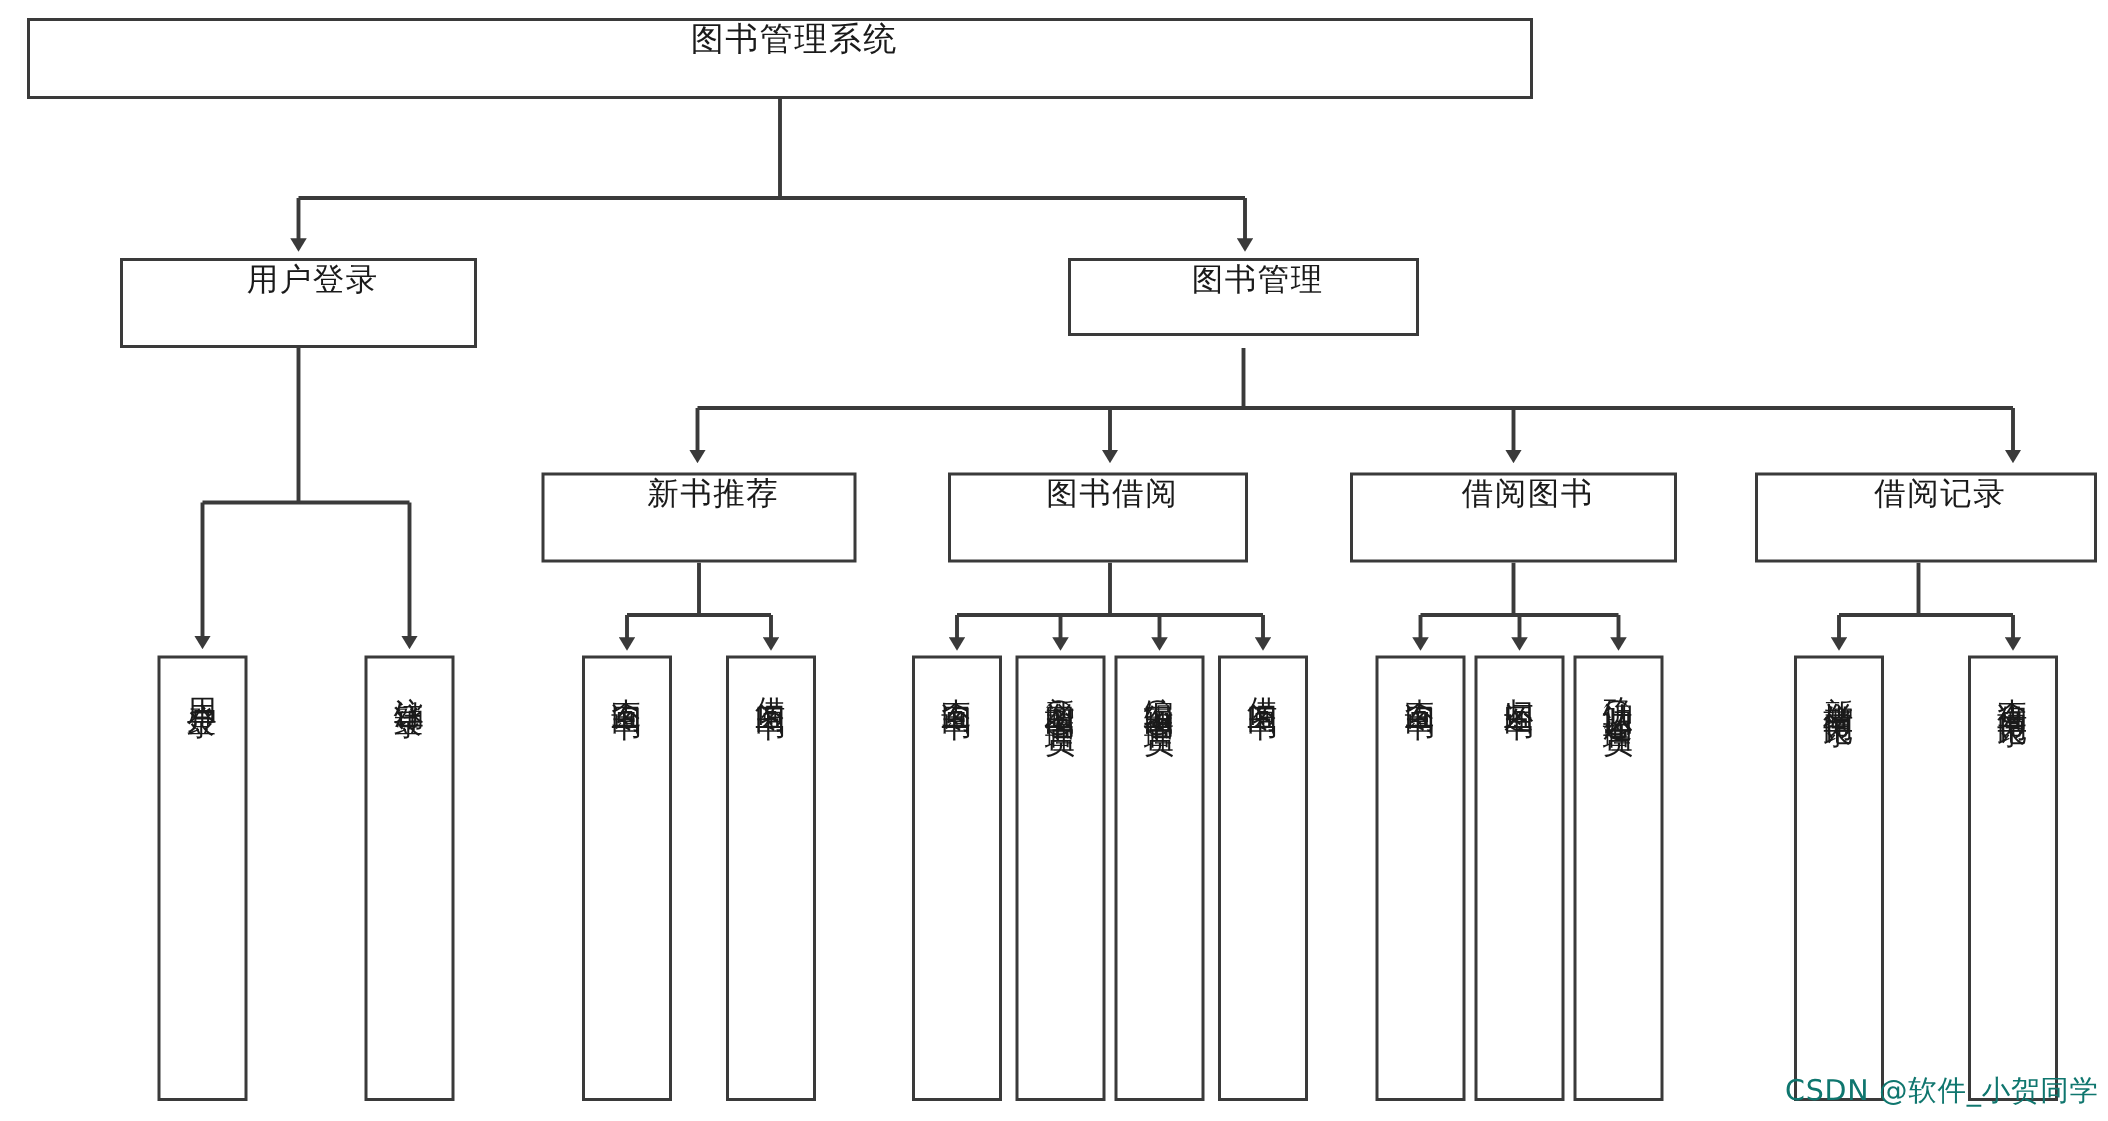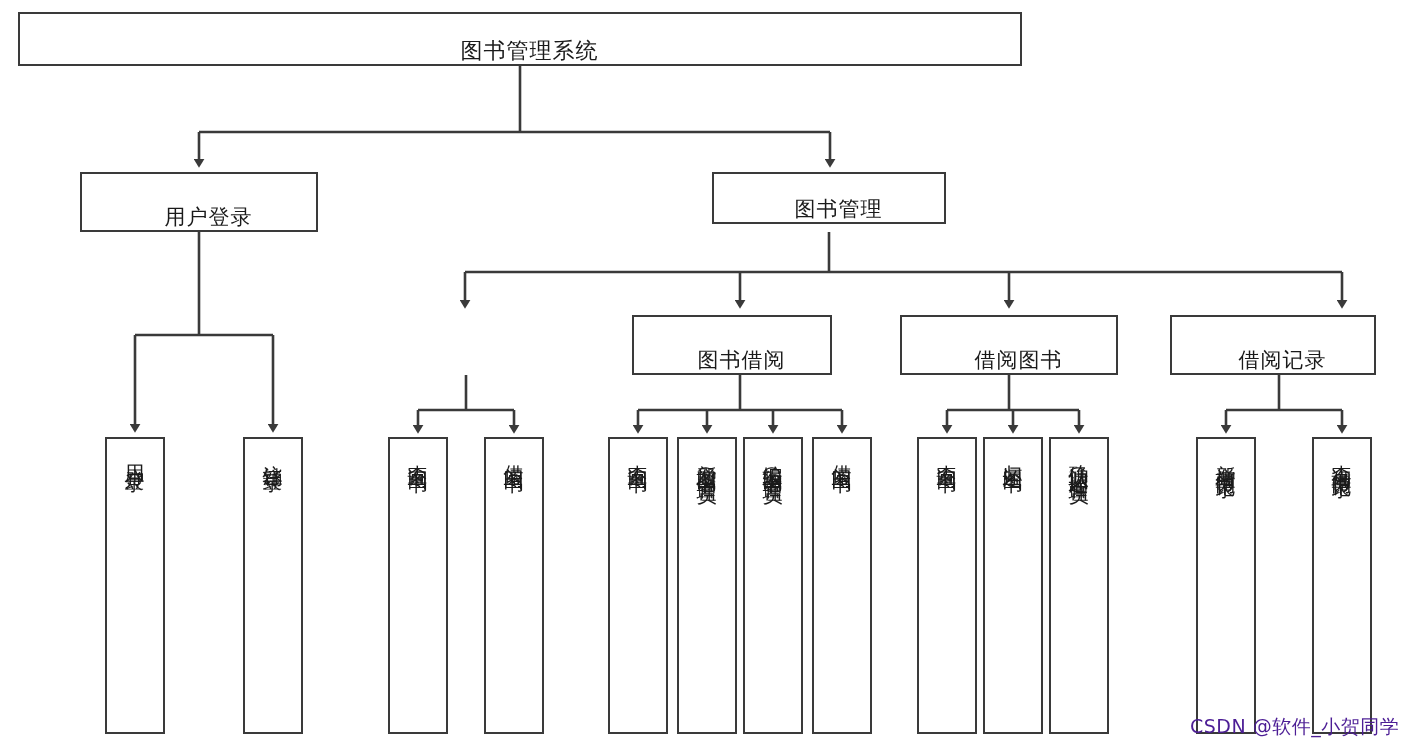--- a/index.html
+++ b/index.html
@@ -25,21 +25,21 @@
     width: 1405px;
     height: 747px;
     pointer-events: none;
   }
   .node {
     position: absolute;
     box-sizing: border-box;
     border: 2.5px solid #3a3a3a;
     background: #ffffff;
     display: flex;
-    align-items: flex-end;
+    align-items: flex-start;
     justify-content: center;
     color: #1a1a1a;
     overflow: hidden;
     padding-left: 19px;
   }
   .node.h {
     
     font-size: 21px;
     letter-spacing: 1px;
     line-height: 1.2;
@@ -57,21 +57,21 @@
     writing-mode: vertical-rl;
     text-orientation: upright;
     letter-spacing: 3px;
     line-height: 1;
     white-space: nowrap;
     display: block;
   }
   .watermark {
     position: absolute;
     font-size: 19px;
-    color: #4c1d95;
+    color: #0f766e;
     white-space: nowrap;
     letter-spacing: 0.5px;
   }
 </style>
 </head>
 <body>
 
 <div id="canvas">
 
   <svg id="edges" viewBox="0 0 1405 747" width="1405" height="747">
@@ -129,30 +129,33 @@
   </div>
 
   <div class="node h" style="left:80px; top:172px; width:238px; height:60px;">
     <span>用户登录</span>
   </div>
 
   <div class="node h" style="left:712px; top:172px; width:234px; height:52px;">
     <span>图书管理</span>
   </div>
 
+  <div class="node h" style="left:361px; top:315px; width:210px; height:60px;">
+    <span>新书推荐</span>
+  </div>
 
   <div class="node h" style="left:632px; top:315px; width:200px; height:60px;">
     <span>图书借阅</span>
   </div>
 
   <div class="node h" style="left:900px; top:315px; width:218px; height:60px;">
     <span>借阅图书</span>
   </div>
 
-  <div class="node h" style="left:1170px; top:315px; width:206px; height:60px;">
+  <div class="node h" style="left:1170px; top:315px; width:228px; height:60px;">
     <span>借阅记录</span>
   </div>
 
   <div class="node v" style="left:105px; top:437px; width:60px; height:297px;">
     <span class="vtext">用户登录</span>
   </div>
 
   <div class="node v" style="left:243px; top:437px; width:60px; height:297px;">
     <span class="vtext">注销登录</span>
   </div>

